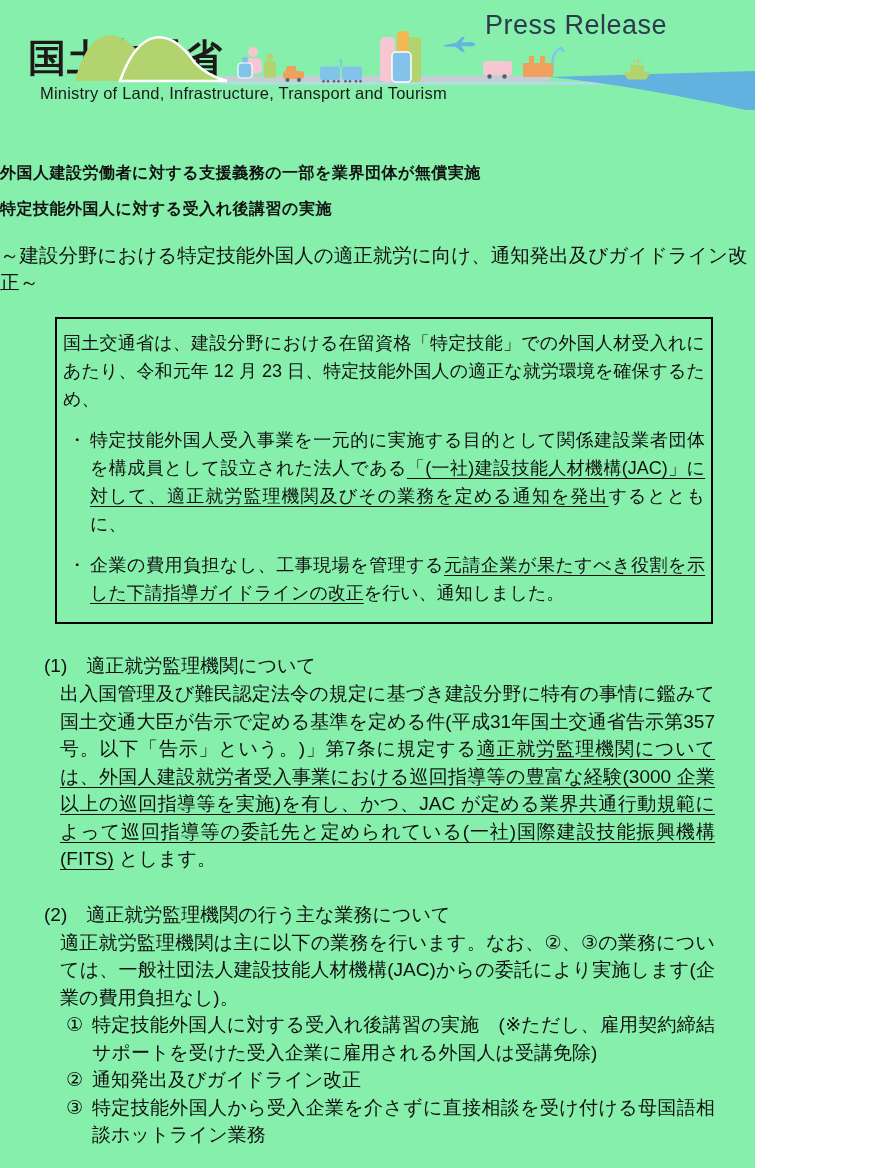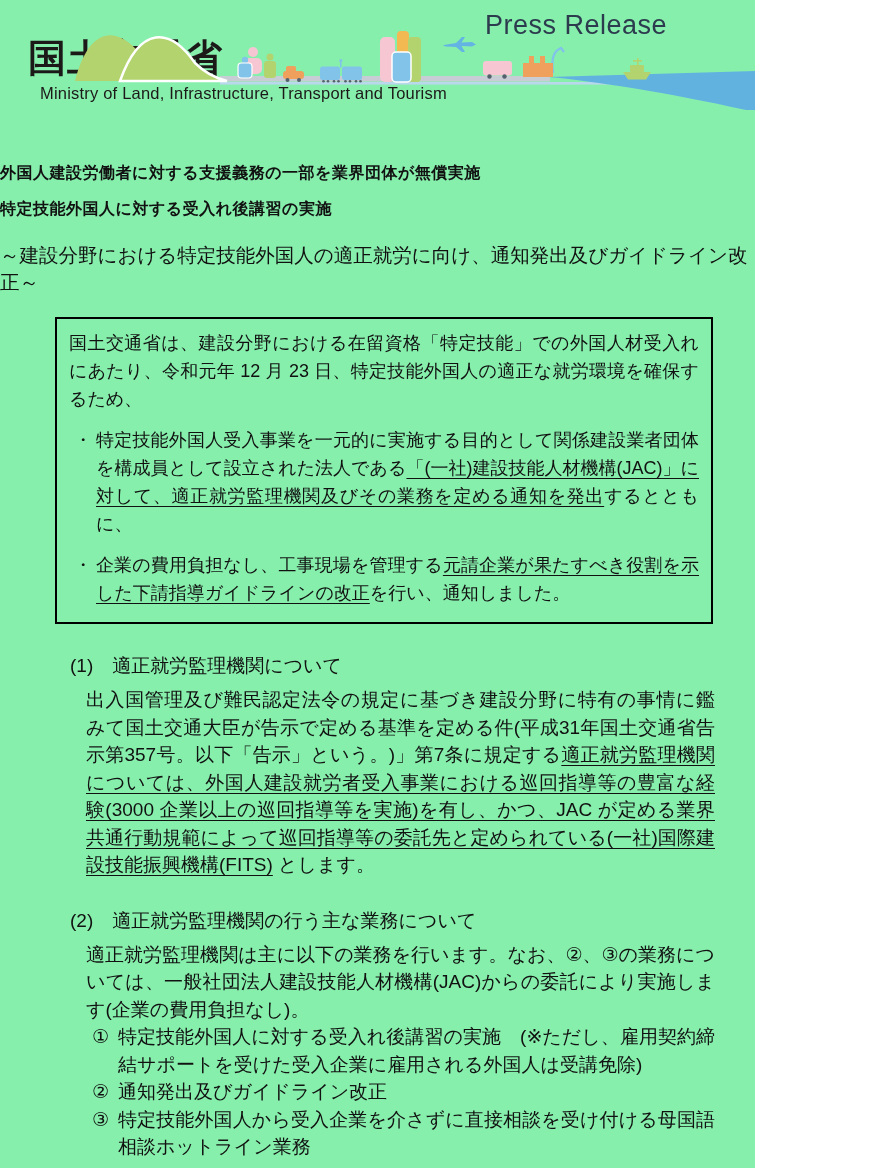--- a/index.html
+++ b/index.html
@@ -18,29 +18,29 @@
   
   .meta-block{margin:40px 90px 0 0;text-align:right;font-size:19px;line-height:27px;letter-spacing:1px;}
 
   
   .doc-title{margin-top:41px;text-align:left;font-size:16px;font-weight:bold;line-height:36px;letter-spacing:0.5px;}
   .doc-subtitle{margin-top:15px;text-align:left;font-size:19.5px;
                 font-family:Liberation Mono, monospace;}
 
   
   .summary-box{margin:21px 42px 0 55px;border:2px solid #000;
-               padding:10px 12px 15px;font-size:18px;line-height:28px;text-align:justify;}
+               padding:10px 6px 15px;font-size:18px;line-height:28px;text-align:justify;}
   .sb-bullet{position:relative;padding-left:27px;margin-top:13px;}
   .sb-bullet .marker{position:absolute;left:5px;top:0;}
 
   
   .sec-heading{margin:31px 42px 0 44px;font-size:19px;}
-  .sub{margin-top:29px;padding-left:26px;}
+  .sub{margin-top:29px;}
   .sub-heading{margin:0 42px 0 44px;font-size:19px;}
-  .sub-body{margin:7px 40px 0 60px;font-size:19px;line-height:27.5px;text-align:justify;}
+  .sub-body{margin:1px 40px 0 60px;font-size:19px;line-height:27.5px;text-align:justify;}
   .items{margin:0 40px 0 66px;font-size:19px;line-height:27.5px;}
   .item{position:relative;padding-left:26px;text-align:justify;}
   .item .marker{position:absolute;left:0;top:0;}
 
   .u{text-decoration:underline;text-underline-offset:4px;text-decoration-thickness:1px;}
 </style>
 </head>
 <body>
 
 <div class="page">

